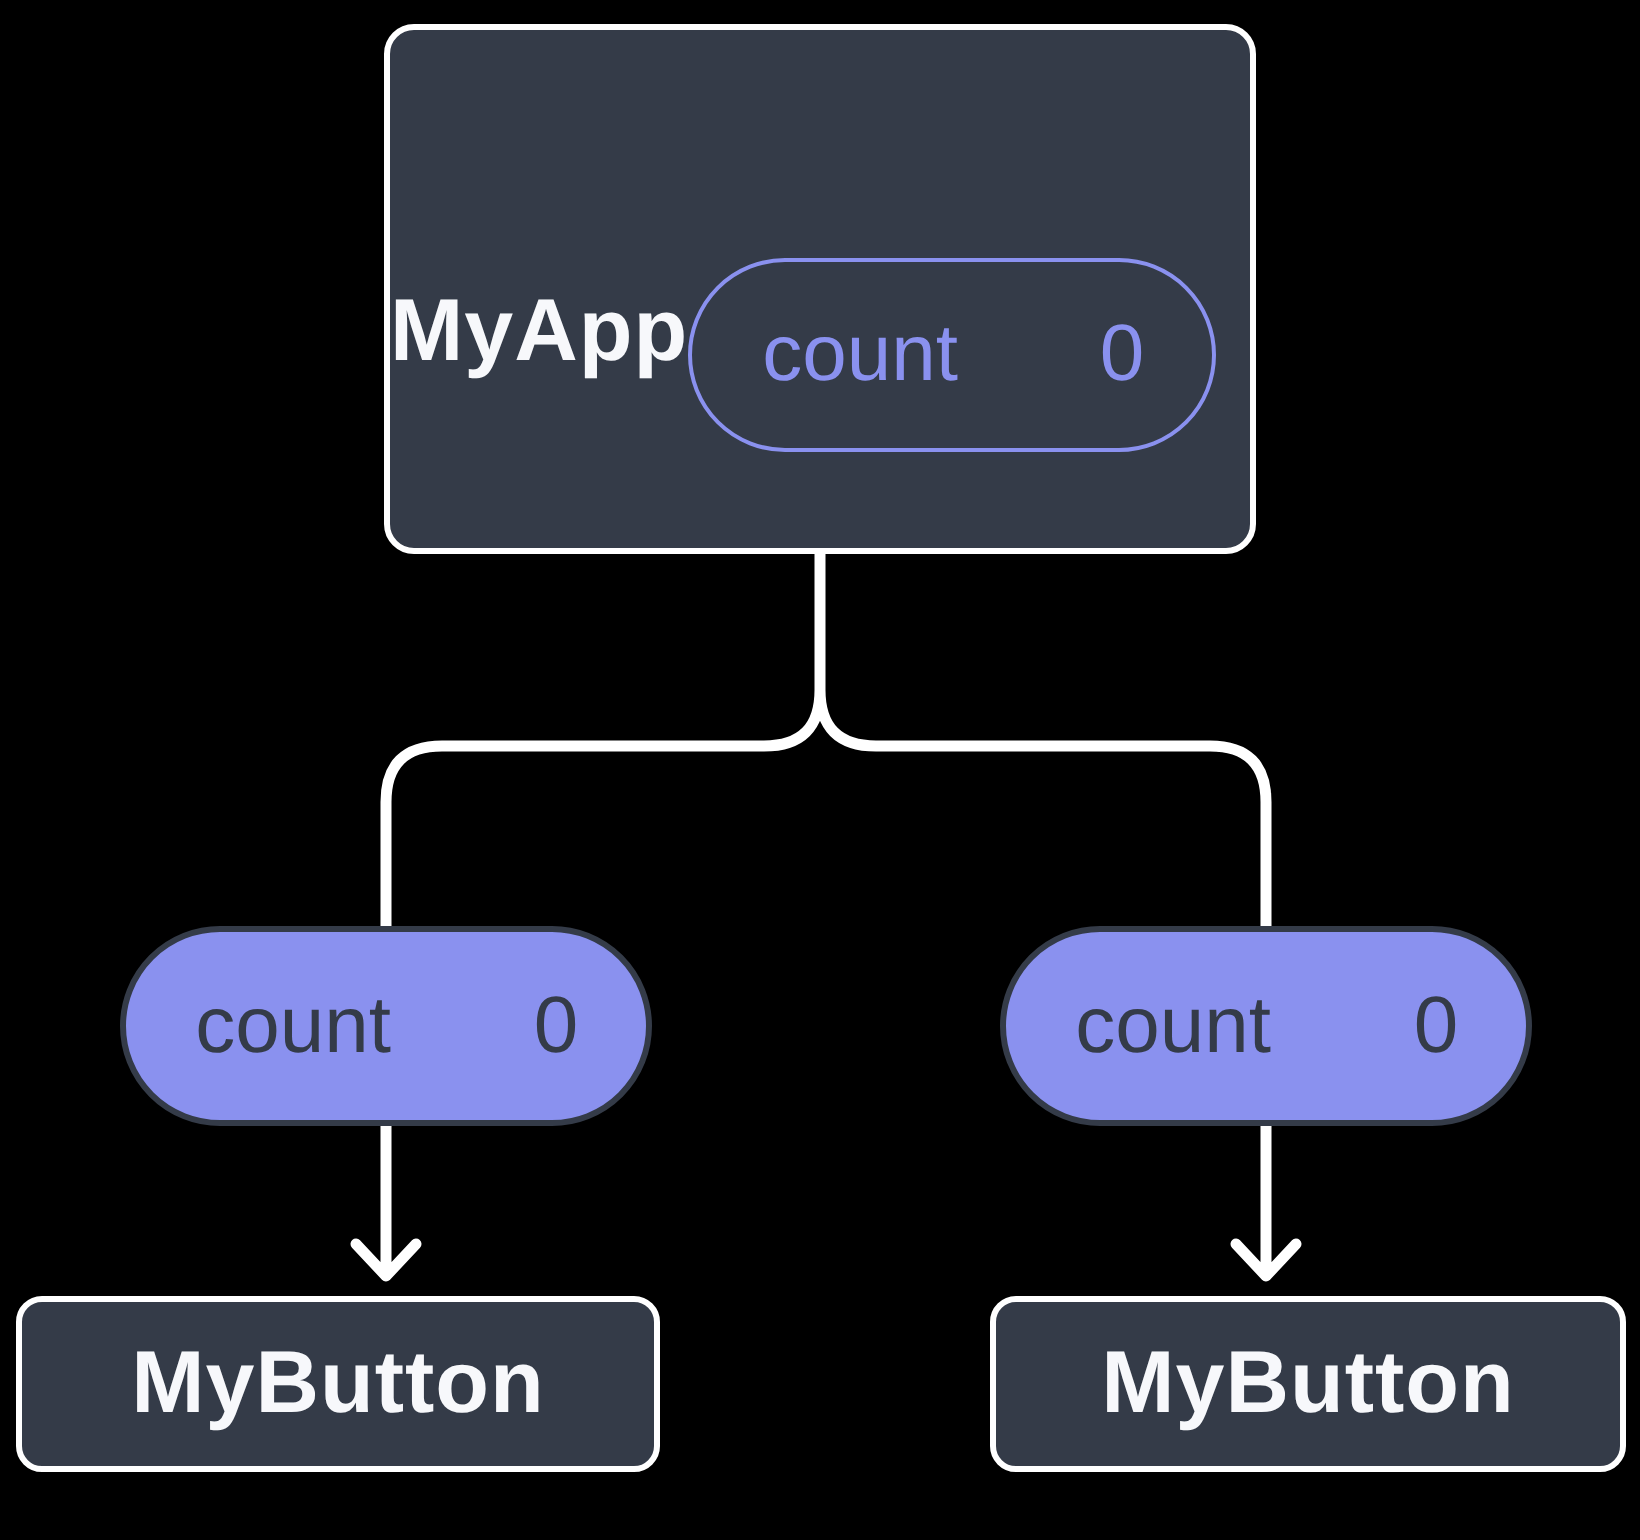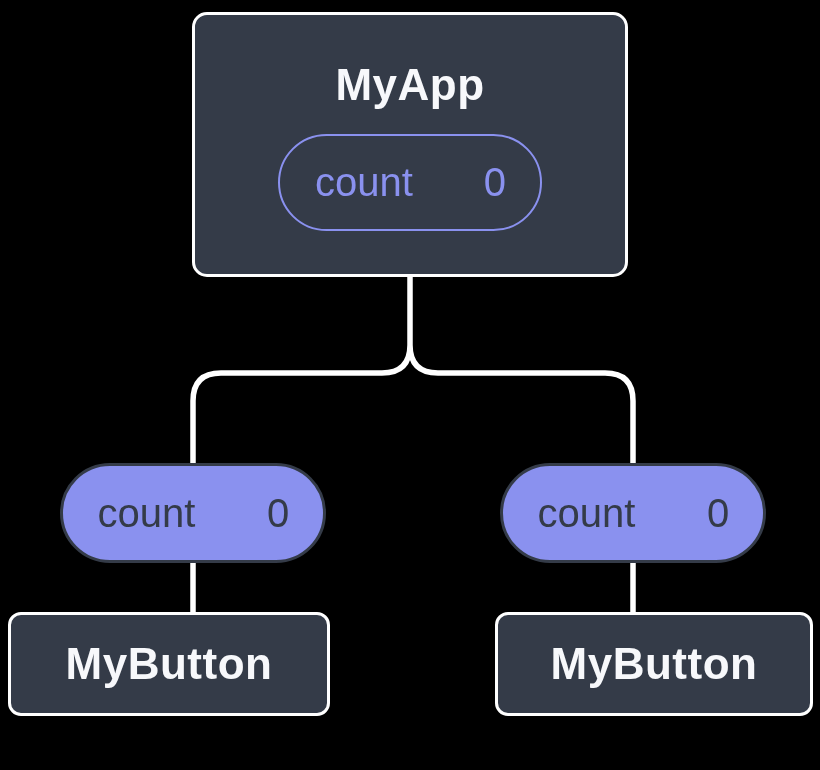--- a/index.html
+++ b/index.html
@@ -45,21 +45,21 @@
     border: 3px solid var(--card-border);
     z-index: 2;
   }
   .root-card {
     left: 192px;
     top: 12px;
     width: 436px;
     height: 265px;
     border-radius: 15px;
     display: flex;
-    flex-direction: column;
+    flex-direction: row;
     align-items: center;
     padding-top: 44px;
   }
   .card-title {
     color: var(--title-text);
     font-size: 44px;
     font-weight: 700;
     line-height: 1.2;
     letter-spacing: 0.5px;
     text-align: center;
@@ -94,22 +94,22 @@
     top: 463px;
     background: var(--accent);
     border: 3px solid var(--pill-dark);
     color: var(--pill-dark);
     z-index: 2;
   }
   .pill-filled .pill-divider { width: 3px; background: var(--pill-dark); }
   .pill-left  { left: 60px; }
   .pill-right { left: 500px; }
   .child-card {
-    top: 612px;
-    height: 104px;
+    top: 648px;
+    height: 88px;
     border-radius: 13px;
     display: flex;
     align-items: center;
     justify-content: center;
   }
   .child-left  { left: 8px;   width: 322px; }
   .child-right { left: 495px; width: 318px; }
 </style>
 </head>
 <body>

